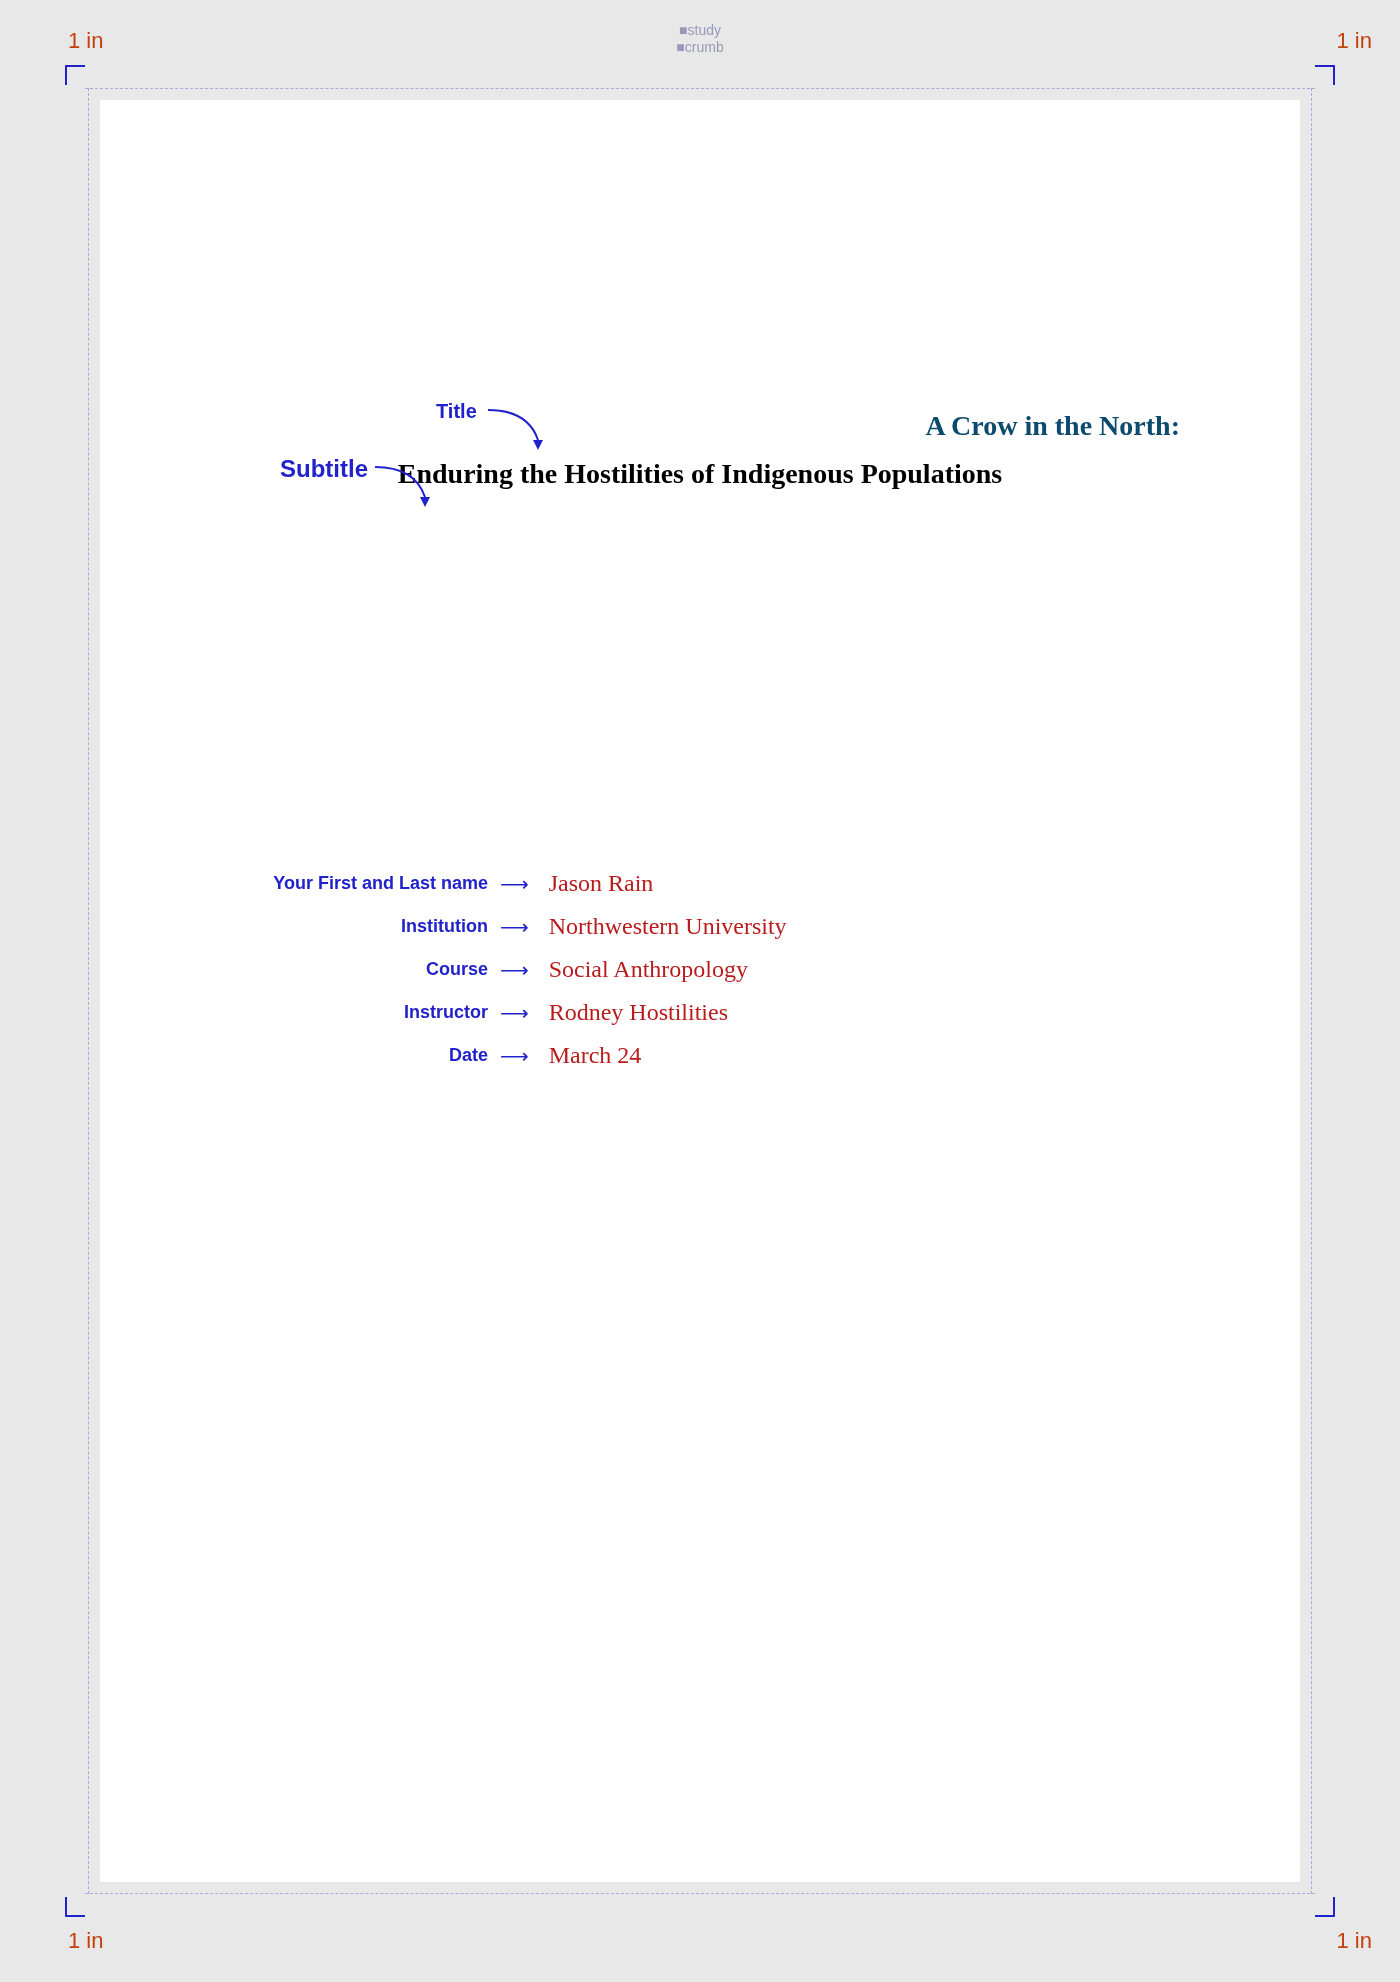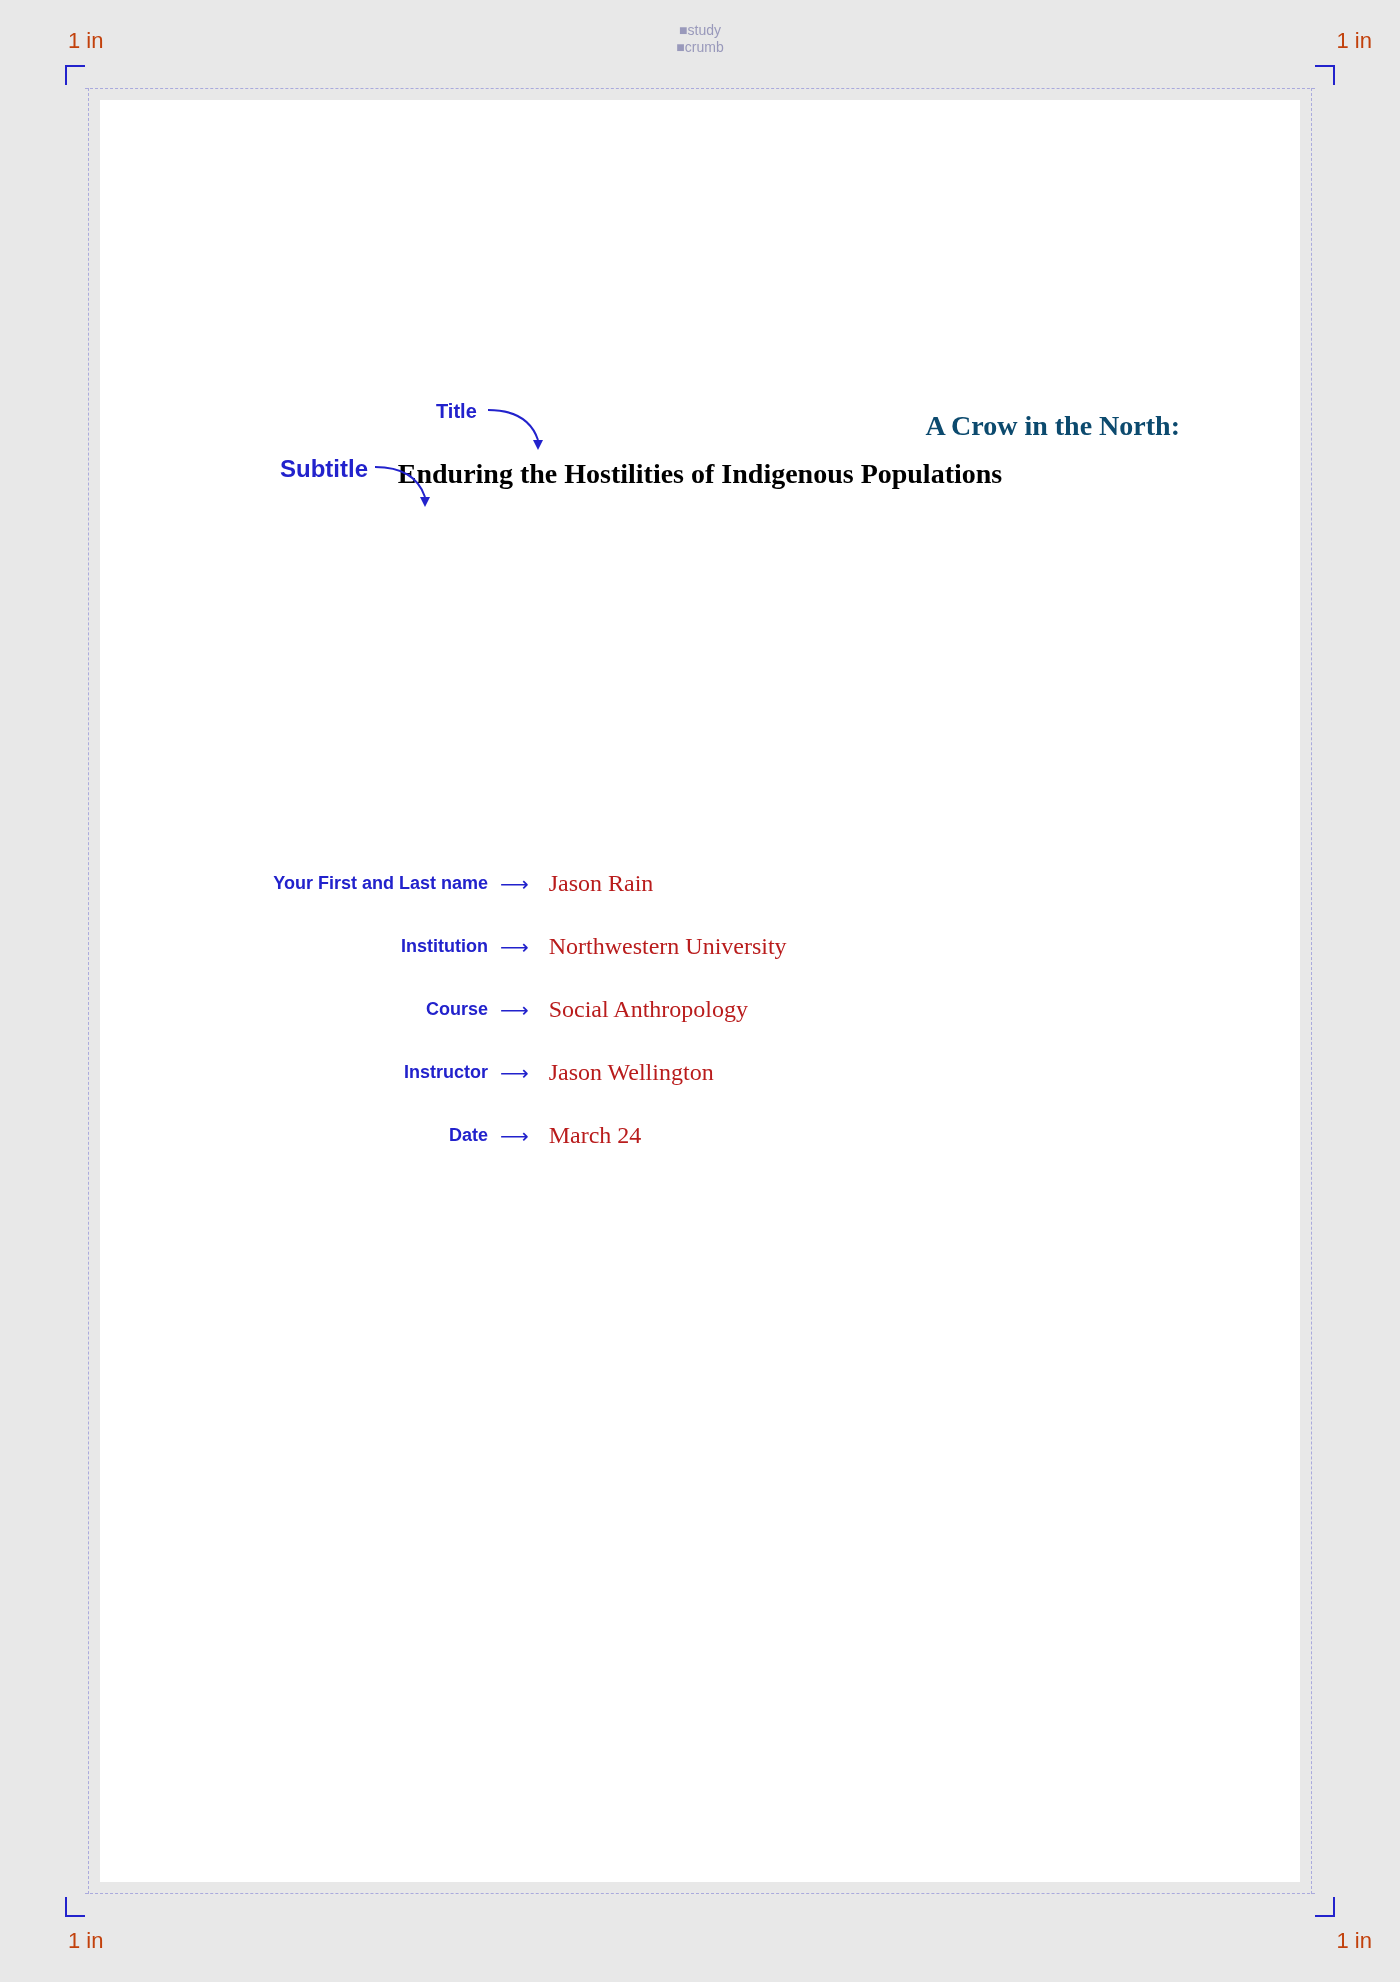--- a/index.html
+++ b/index.html
@@ -207,21 +207,21 @@
       text-align: center;
       margin-top: 16px;
       color: #000;
     }
 
     
     .author-info {
       margin-top: 380px;
       display: flex;
       flex-direction: column;
-      gap: 36px;
+      gap: 16px;
       padding-left: 40px;
     }
 
     .info-row {
       display: flex;
       align-items: center;
       gap: 0;
     }
 
     .info-label {
@@ -310,21 +310,21 @@
 
       <div class="info-row">
         <span class="info-label">Course</span>
         <span class="info-arrow">⟶</span>
         <span class="info-value">Social Anthropology</span>
       </div>
 
       <div class="info-row">
         <span class="info-label">Instructor</span>
         <span class="info-arrow">⟶</span>
-        <span class="info-value">Jason Wellington</span>
+        <span class="info-value">Rodney Hostilities</span>
       </div>
 
       <div class="info-row">
         <span class="info-label">Date</span>
         <span class="info-arrow">⟶</span>
         <span class="info-value">March 24</span>
       </div>
 
     </div>
   </div>

